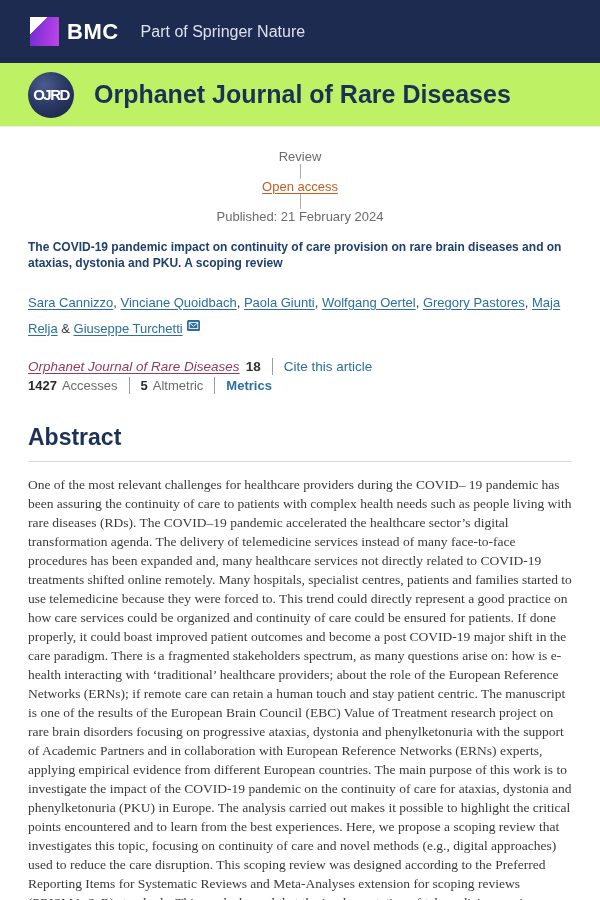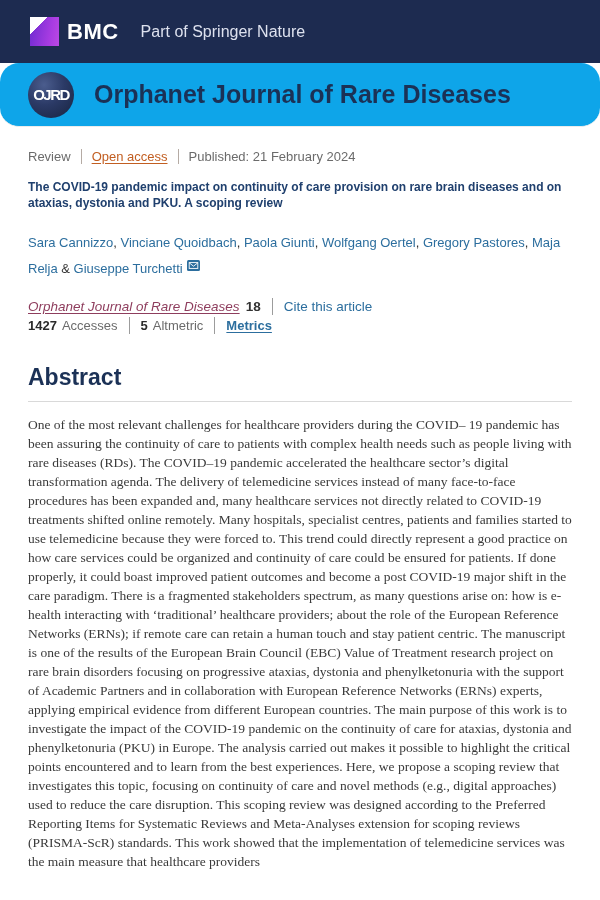--- a/index.html
+++ b/index.html
@@ -11,54 +11,54 @@
   .bmc-logo { display:flex; align-items:center; cursor:pointer; }
   .bmc-mark { width:29px; height:29px;
     background-image:
       linear-gradient(135deg,#ffffff 0 31%, rgba(0,0,0,0) 31%),
       linear-gradient(100deg,#6d2bd0 0%, #a93ce2 70%, #bb49e4 100%); }
   .bmc-text { color:#ffffff; font-size:22px; font-weight:bold; margin-left:8px; letter-spacing:.5px; }
   .tagline { color:#dde1ee; font-size:16px; margin-left:22px; font-weight:400; }
 
   
   .journal-bar { height:64px; display:flex; align-items:center; padding:0 28px;
-    border-bottom:1px solid #ececec; background:#0ea5e9;border-radius:19px; }
+    border-bottom:1px solid #ececec; background:#bef264; }
   .ojrd-logo { width:46px; height:46px; border-radius:50%; flex:0 0 auto;
     background:radial-gradient(circle at 35% 28%, #4b5d8e 0%, #2b3a66 45%, #17233f 100%);
     color:#fff; display:flex; align-items:center; justify-content:center;
     font-weight:bold; font-size:15px; letter-spacing:-1.5px; cursor:pointer; }
   .journal-name { margin-left:20px; font-size:25px; color:#1b3156; font-weight:600; cursor:pointer; }
 
   
   .content { padding:22px 28px 0 28px; }
 
-  .meta-row { display:flex; align-items:center; font-size:13px; color:#6b6b6b; }
+  .meta-row { display:flex; align-items:center; font-size:13px; color:#6b6b6b;flex-direction:column; }
   .meta-row .vbar { width:1px; height:15px; background:#b5aba4; margin:0 10px; }
   .open-access { color:#c25e21; text-decoration:underline; text-underline-offset:2px; cursor:pointer; }
 
   .article-title { margin:15px 0 19px; font-size:12px; font-weight:700; color:#20406e;
     line-height:1.36; max-width:544px; }
 
   .authors { font-size:13px; line-height:1.85; color:#333; max-width:544px; }
-  .author-link { color:#2c6e9e; text-underline-offset:2px; cursor:pointer; }
+  .author-link { color:#2c6e9e; text-decoration:underline; text-underline-offset:2px; cursor:pointer; }
   .author-sep { color:#333; }
   .env-icon { margin-left:4px; vertical-align:2px; cursor:pointer; }
 
   .citation-row { margin-top:17px; font-size:13.5px; color:#555;
     display:flex; align-items:center; flex-wrap:wrap; }
   .journal-link { font-style:italic; color:#8e3d5d; text-decoration:underline;
     text-underline-offset:2px; cursor:pointer; }
   .vol { font-weight:bold; color:#333; margin-left:6px; }
   .cite-suffix { color:#555; }
   .citation-row .vbar, .metrics-row .vbar { width:1px; height:17px; background:#9c9c9c; margin:0 11px; }
   .cite-link { color:#2c6e9e; text-underline-offset:2px; cursor:pointer; }
 
   .metrics-row { margin-top:2px; font-size:13px; color:#6b6b6b; display:flex; align-items:center; }
   .count { font-weight:bold; color:#2b2b2b; margin-right:5px; }
-  .metrics-link { color:#2c6e9e; font-weight:600; text-decoration:underline;
+  .metrics-link { color:#2c6e9e; font-weight:600; 
     text-underline-offset:2px; cursor:pointer; }
 
   .abstract-section { margin-top:30px; }
   .abstract-heading { font-size:23px; font-weight:700; color:#1b3156; }
   .abstract-rule { border:none; border-top:1px solid #d9d9d9; margin:10px 0 13px; }
   .abstract-body { font-family:"Liberation Serif","DejaVu Serif",serif;
     font-size:13.5px; line-height:19px; color:#3a3a3a; max-width:546px; }
 </style>
 </head>
 <body>

